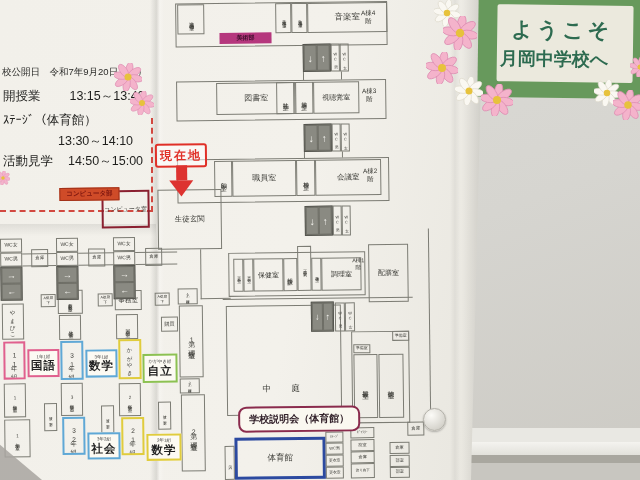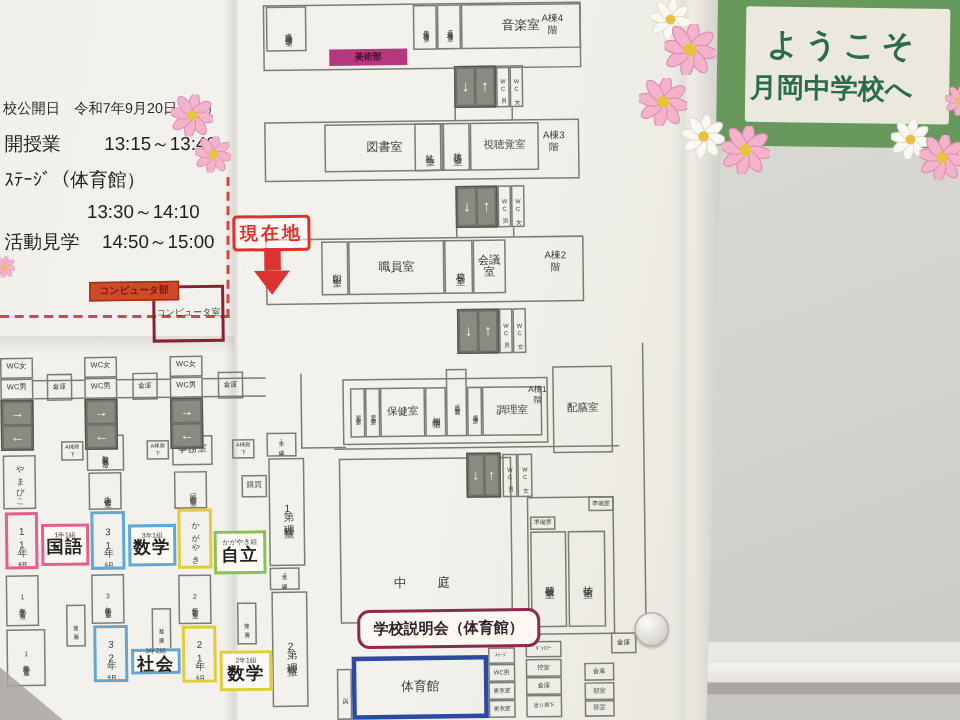--- a/index.html
+++ b/index.html
@@ -122,24 +122,25 @@
         <div class="room " style="left: 218px; top: 82px; width: 80px; height: 32px; font-size: 8px;">図書室</div>
         <div class="room v" style="left: 278px; top: 82px; width: 18px; height: 32px; font-size: 6px;">礼法室</div>
         <div class="room v" style="left: 296px; top: 82px; width: 19px; height: 32px; font-size: 6px;">放送室</div>
         <div class="room " style="left: 315px; top: 82px; width: 46px; height: 32px; font-size: 7px;">視聴覚室</div>
         <div class="room flabel" style="left: 363px; top: 84px; width: 16px; height: 24px; font-size: 6.5px;">A棟3階</div>
         <div class="room v" style="left: 333px; top: 124px; width: 9px; height: 28px; font-size: 3.8px;">WC男</div>
         <div class="room v" style="left: 342px; top: 124px; width: 9px; height: 28px; font-size: 3.8px;">WC女</div>
         <div class="room v" style="left: 215px; top: 160px; width: 18px; height: 36px; font-size: 6px;">印刷室</div>
         <div class="room " style="left: 233px; top: 160px; width: 64px; height: 36px; font-size: 8px;">職員室</div>
         <div class="room v" style="left: 297px; top: 160px; width: 19px; height: 36px; font-size: 6px;">校長室</div>
-        <div class="room " style="left: 316px; top: 160px; width: 22px; height: 36px; font-size: 7.5px;">会議室</div>
+        <div class="room " style="left: 316px; top: 160px; width: 66px; height: 36px; font-size: 7.5px;">会議室</div>
         <div class="room flabel" style="left: 363px; top: 164px; width: 16px; height: 24px; font-size: 6.5px;">A棟2階</div>
         <div class="room v" style="left: 333px; top: 206px; width: 9px; height: 30px; font-size: 3.8px;">WC男</div>
         <div class="room v" style="left: 342px; top: 206px; width: 9px; height: 30px; font-size: 3.8px;">WC女</div>
+        <div class="room " style="left: 158px; top: 188px; width: 64px; height: 60px; font-size: 7.5px;">生徒玄関</div>
         <div class="room hl-darkred" style="left: 102px; top: 188px; width: 48px; height: 38px; font-size: 6px;">コンピュータ室</div>
         <div class="room " style="left: 0px; top: 235px; width: 22px; height: 14px; font-size: 5px;">WC女</div>
         <div class="room " style="left: 0px; top: 249px; width: 22px; height: 14px; font-size: 5px;">WC男</div>
         <div class="room " style="left: 56px; top: 235px; width: 22px; height: 14px; font-size: 5px;">WC女</div>
         <div class="room " style="left: 56px; top: 249px; width: 22px; height: 14px; font-size: 5px;">WC男</div>
         <div class="room " style="left: 113px; top: 235px; width: 22px; height: 14px; font-size: 5px;">WC女</div>
         <div class="room " style="left: 113px; top: 249px; width: 22px; height: 14px; font-size: 5px;">WC男</div>
         <div class="room " style="left: 31px; top: 246px; width: 17px; height: 18px; font-size: 4.5px;">倉庫</div>
         <div class="room " style="left: 88px; top: 246px; width: 17px; height: 18px; font-size: 4.5px;">倉庫</div>
         <div class="room " style="left: 145px; top: 246px; width: 17px; height: 18px; font-size: 4.5px;">倉庫</div>
@@ -250,21 +251,21 @@
           <span class="b">国語</span>
         </div>
         <div class="ctag" style="left: 84px; top: 347px; width: 32px; height: 28px; border-color: rgb(95, 168, 214);">
           <span class="s">3年1組</span>
           <span class="b">数学</span>
         </div>
         <div class="ctag" style="left: 141px; top: 352px; width: 35px; height: 29px; border-color: rgb(140, 193, 82);">
           <span class="s">かがやき組</span>
           <span class="b">自立</span>
         </div>
-        <div class="ctag" style="left: 85px; top: 430px; width: 33px; height: 17px; border-color: rgb(95, 168, 214);">
+        <div class="ctag" style="left: 85px; top: 430px; width: 33px; height: 27px; border-color: rgb(95, 168, 214);">
           <span class="s">3年2組</span>
           <span class="b">社会</span>
         </div>
         <div class="ctag" style="left: 144px; top: 432px; width: 35px; height: 27px; border-color: rgb(224, 204, 61);">
           <span class="s">2年1組</span>
           <span class="b">数学</span>
         </div>
       </div>
 
     <div class="corner-shadow"></div>

